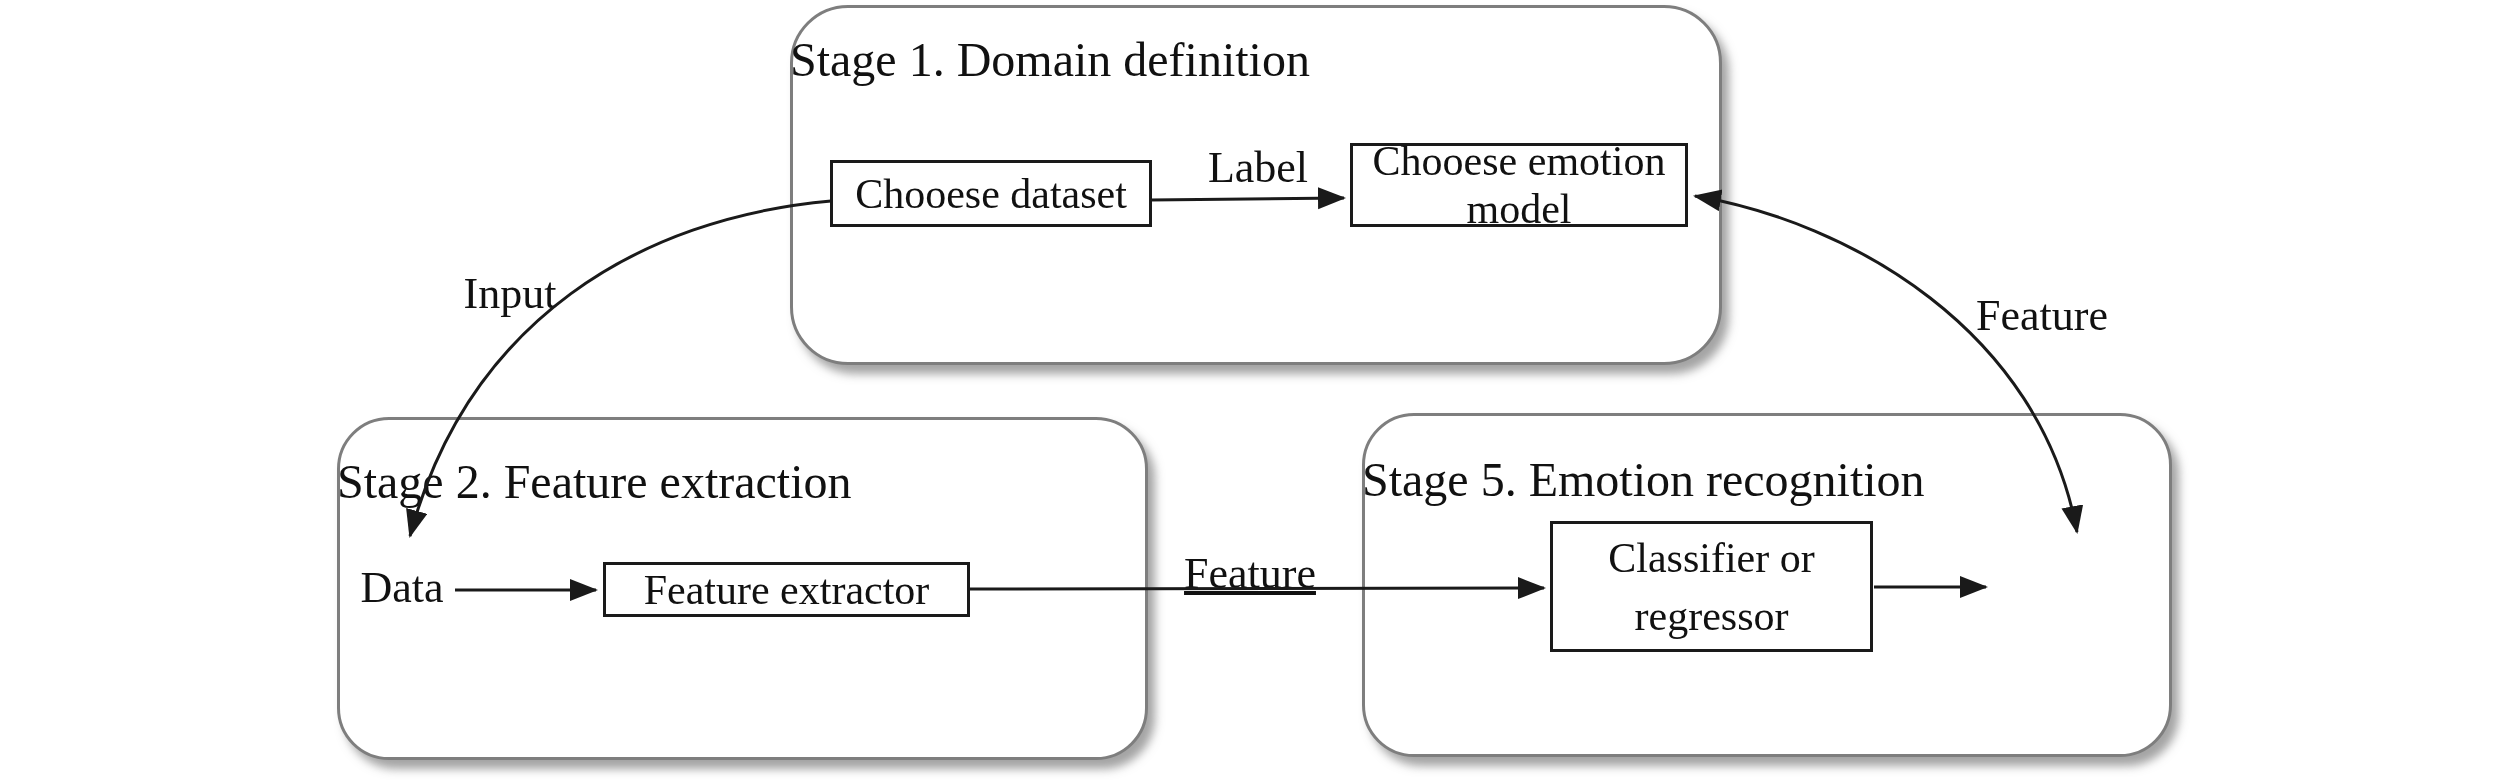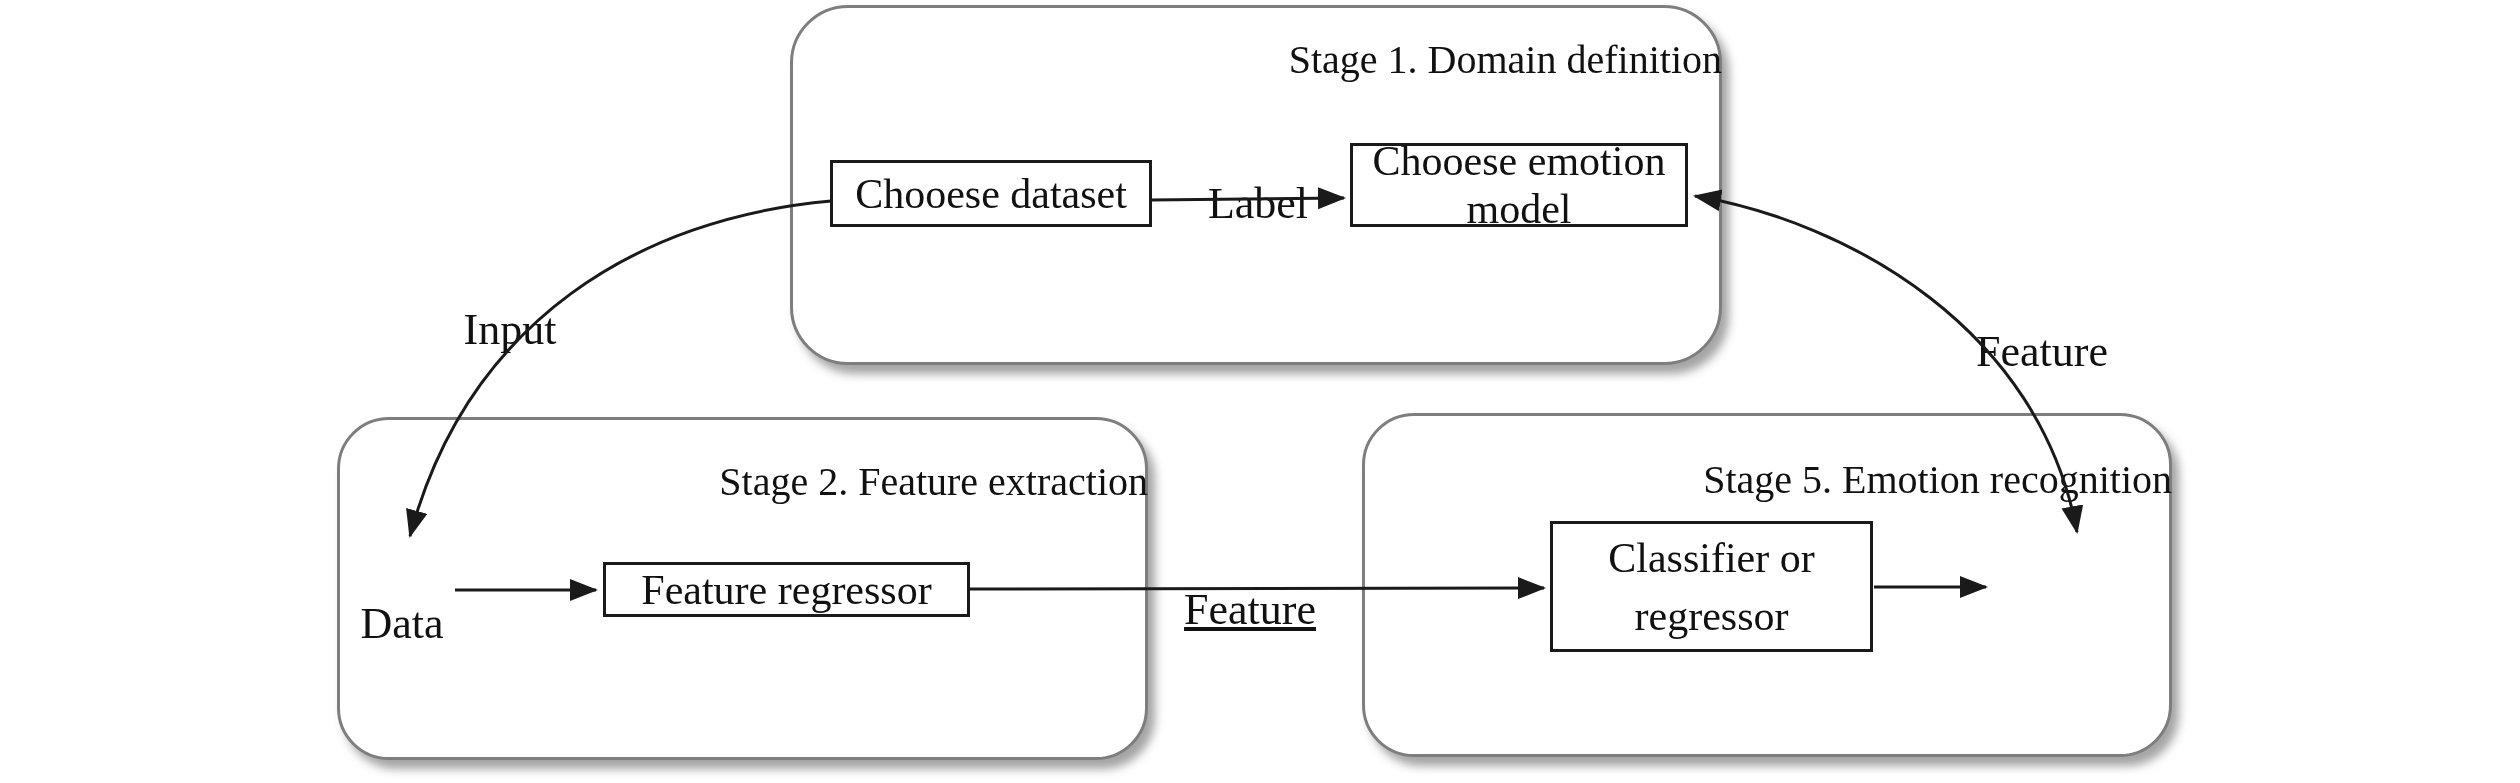--- a/index.html
+++ b/index.html
@@ -19,23 +19,23 @@
     border: 3px solid #7e7e7e;
     box-shadow: 7px 9px 10px rgba(90,90,90,0.55);
     box-sizing: border-box;
   }
   .stage1 { left: 790px; top: 5px;   width: 932px; height: 360px; border-radius: 58px; }
   .stage2 { left: 337px; top: 417px; width: 811px; height: 343px; border-radius: 52px; }
   .stage3 { left: 1362px; top: 413px; width: 810px; height: 344px; border-radius: 52px; }
 
   .stage-title {
     position: absolute;
-    font-size: 40px;
+    font-size: 48px;
     line-height: 48px;
-    text-align: right;
+    text-align: left;
     white-space: nowrap;
   }
   .title1 { left: 790px;  top: 36px;  width: 932px; }
   .title2 { left: 337px;  top: 458px; width: 811px; }
   .title3 { left: 1362px; top: 456px; width: 810px; }
 
   
   .node-box {
     position: absolute;
     background: #ffffff;
@@ -53,21 +53,20 @@
   .box-fextract   { left: 603px;  top: 562px; width: 367px; height: 55px; }
   .box-classifier { left: 1550px; top: 521px; width: 323px; height: 131px; line-height: 58px; }
 
   
   .txt {
     position: absolute;
     font-size: 44px;
     line-height: 44px;
     text-align: center;
     white-space: nowrap;
-    margin-top: 36px;
   }
   .txt-data    { left: 332px;  top: 566px; width: 140px; }
   .txt-emotion { left: 1982px; top: 563px; width: 200px; }
   .txt-input   { left: 430px;  top: 272px; width: 160px; }
   .txt-label   { left: 1178px; top: 146px; width: 160px; }
   .txt-feature { left: 1170px; top: 552px; width: 160px; text-decoration: underline; }
   .txt-related { left: 1957px; top: 294px; width: 170px; }
 
   svg.edges {
     position: absolute;
@@ -89,21 +88,21 @@
   <div class="stage stage1"></div>
   <div class="stage stage2"></div>
   <div class="stage stage3"></div>
 
   <div class="stage-title title1">Stage 1. Domain definition</div>
   <div class="stage-title title2">Stage 2. Feature extraction</div>
   <div class="stage-title title3">Stage 5. Emotion recognition</div>
 
   <div class="node-box box-dataset">Chooese dataset</div>
   <div class="node-box box-emodel">Chooese emotion model</div>
-  <div class="node-box box-fextract">Feature regressor</div>
+  <div class="node-box box-fextract">Feature extractor</div>
   <div class="node-box box-classifier">Classifier or regressor</div>
 
   <div class="txt txt-data">Data</div>
 
   <div class="txt txt-input">Input</div>
   <div class="txt txt-label">Label</div>
   <div class="txt txt-feature">Feature</div>
   <div class="txt txt-related">Feature</div>
 
   <svg class="edges" viewBox="0 0 2520 783" xmlns="http://www.w3.org/2000/svg">

